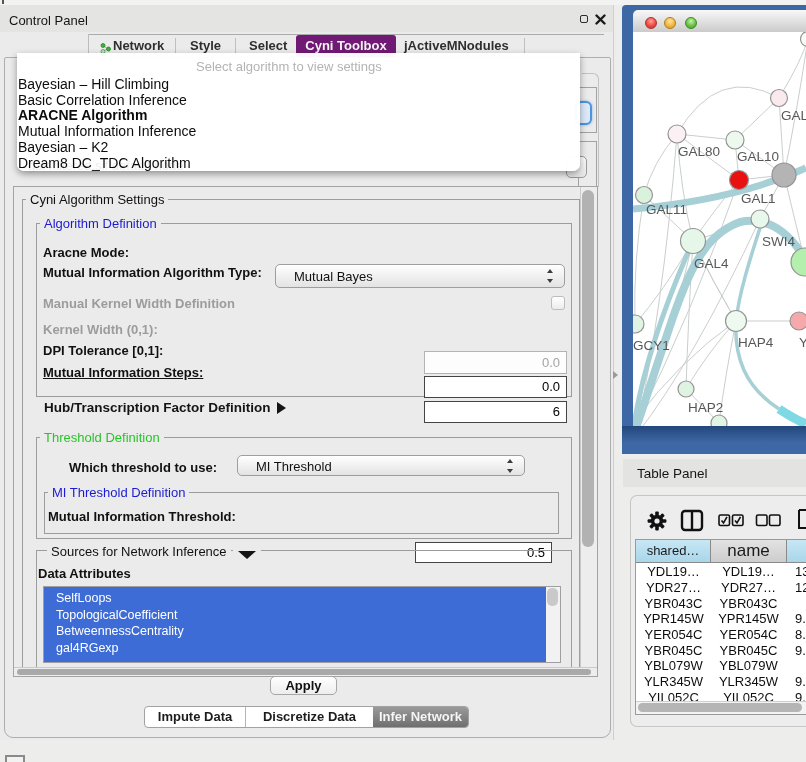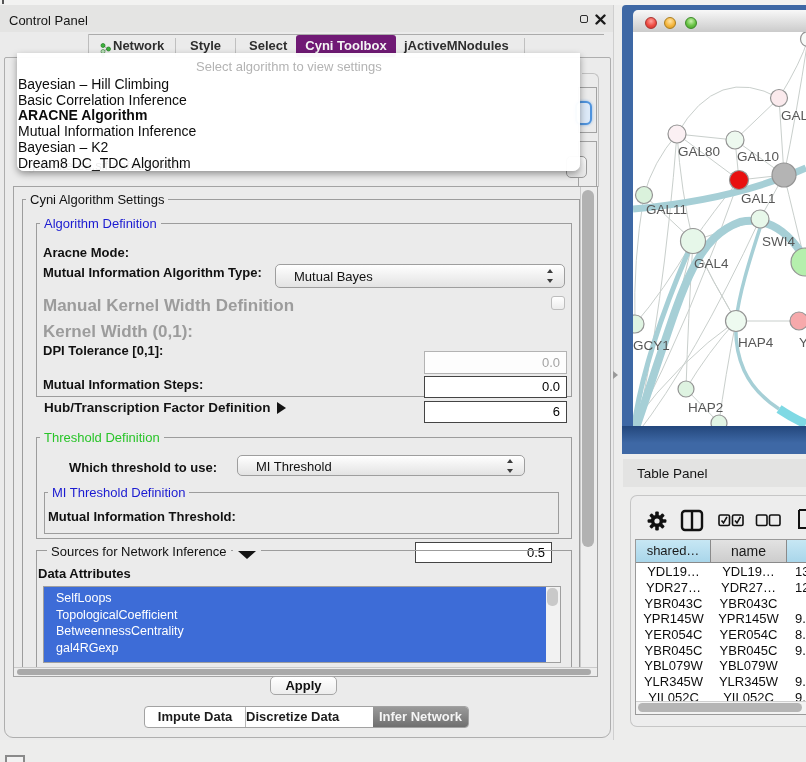--- a/index.html
+++ b/index.html
@@ -2,21 +2,21 @@
 <html><head>
 <meta charset="utf-8">
 <style>
   html,body{margin:0;padding:0;}
   body{width:806px;height:762px;overflow:hidden;background:#ededec;
        font-family:"Liberation Sans",sans-serif;}
   #app{position:relative;width:806px;height:762px;overflow:hidden;}
   .abs{position:absolute;}
   .b{font-weight:bold;}
   .lbl{position:absolute;font-size:13px;font-weight:bold;color:#111;white-space:nowrap;}
-  .dlbl{position:absolute;font-size:17px;font-weight:bold;color:#9c9c9c;white-space:nowrap;}
+  .dlbl{position:absolute;font-size:13px;font-weight:bold;color:#9c9c9c;white-space:nowrap;}
   .combo{position:absolute;border:1px solid #9e9e9e;border-radius:5px;
      background:linear-gradient(#ffffff,#f2f2f2 45%,#e3e3e3);
      font-size:13px;color:#111;}
   .combo .ct{position:absolute;left:18px;top:50%;transform:translateY(-50%);white-space:nowrap;}
   .stepper{position:absolute;right:9px;top:50%;transform:translateY(-50%);width:9px;height:14px;}
   .stepper:before{content:"";position:absolute;left:1px;top:0;
      border-left:3.5px solid transparent;border-right:3.5px solid transparent;
      border-bottom:4.5px solid #3c3c3c;}
   .stepper:after{content:"";position:absolute;left:1px;bottom:0;
      border-left:3.5px solid transparent;border-right:3.5px solid transparent;
@@ -95,21 +95,21 @@
         <div class="abs" style="left:537px;top:109px;width:12px;height:12px;border:1px solid #bdbdbd;border-radius:3px;background:linear-gradient(#ffffff,#ececec);"></div>
 
         <div class="dlbl" style="left:29px;top:135px;">Kernel Width (0,1):</div>
         <div class="field" style="left:410px;top:128px;width:135px;height:21px;border:1px solid #b3b3b3;
              color:#a3a3a3;line-height:21px;padding-right:6px;background:#fdfdfd;">0.0</div>
 
         <div class="lbl" style="left:29px;top:156px;">DPI Tolerance [0,1]:</div>
         <div class="field" style="left:410px;top:153px;width:135px;height:20px;border:1.5px solid #444;
              color:#000;line-height:20px;padding-right:6px;">0.0</div>
 
-        <div class="lbl" style="left:29px;top:190px;">Mutual Information Steps:</div>
+        <div class="lbl" style="left:29px;top:178px;text-decoration:underline;">Mutual Information Steps:</div>
         <div class="field" style="left:410px;top:178px;width:135px;height:20px;border:1.5px solid #444;
              color:#000;line-height:20px;padding-right:6px;">6</div>
 
         <div class="abs" style="left:30px;top:213px;font-size:13.5px;font-weight:600;color:#141414;">Hub/Transcription Factor Definition</div>
         <div class="abs" style="left:263px;top:215px;width:0;height:0;border-top:6px solid transparent;border-bottom:6px solid transparent;border-left:9px solid #141414;"></div>
 
         <div class="group" style="left:22px;top:250px;width:534px;height:100px;"></div>
         <div class="gtitle" style="left:26px;top:243px;color:#29c429;">Threshold Definition</div>
 
         <div class="lbl" style="left:55px;top:273px;">Which threshold to use:</div>
@@ -149,21 +149,21 @@
     </div>
 
     <div class="abs" style="left:270px;top:671px;width:65px;height:17px;border:1px solid #a6a6a6;border-radius:5px;
          background:linear-gradient(#ffffff,#ededed);font-size:13px;font-weight:600;color:#111;
          text-align:center;line-height:17px;">Apply</div>
 
     <div class="abs" style="left:144px;top:701px;width:323px;height:20px;border:1px solid #a2a2a2;border-radius:4px;
          background:#fff;overflow:hidden;">
       <div class="abs" style="left:0;top:0;width:100px;height:20px;font-size:13px;font-weight:600;color:#1c1c1c;text-align:center;line-height:20px;">Impute Data</div>
       <div class="abs" style="left:100px;top:0;width:1px;height:20px;background:#b5b5b5;"></div>
-      <div class="abs" style="left:101px;top:0;width:127px;height:36px;font-size:13px;font-weight:600;color:#1c1c1c;text-align:left;line-height:20px;">Discretize Data</div>
+      <div class="abs" style="left:101px;top:0;width:127px;height:36px;font-size:13px;font-weight:600;color:#1c1c1c;text-align:center;line-height:20px;">Discretize Data</div>
       <div class="abs" style="left:228px;top:0;width:95px;height:20px;background:linear-gradient(#9a9a9a,#6f6f6f);
            font-size:13px;font-weight:600;color:#f5f5f5;text-align:center;line-height:20px;">Infer Network</div>
     </div>
   </div>
 
   <div class="abs" style="left:17px;top:53px;width:563px;height:118px;background:rgba(255,255,255,0.97);
        border-radius:0 0 7px 7px;box-shadow:0 3px 7px rgba(0,0,0,0.38);"></div>
   <div class="abs" style="left:28px;top:158px;font-size:13px;color:rgba(150,150,150,0.18);">gal4filtered.sif default node</div>
   <div class="abs" style="left:196px;top:59px;font-size:13px;color:#b3b3b3;">Select algorithm to view settings</div>
   <div class="abs" style="left:18px;top:77px;font-size:14px;color:#0c0c0c;line-height:15.7px;white-space:nowrap;">
@@ -310,21 +310,21 @@
       <path d="M1,3 L9,3 M1,3 L1,21 L9,21" stroke="#111" stroke-width="2" fill="none"></path>
     </svg>
 
     <div class="abs" style="left:4px;top:43px;width:172px;height:174px;border:1px solid #9a9a9a;border-right:none;background:#fff;overflow:hidden;">
 
       <div class="abs" style="left:0;top:0;width:74px;height:22px;background:linear-gradient(#c7e7f4,#a9d6ea);
            border-right:1px solid #8a8a8a;border-bottom:1px solid #8a8a8a;
            font-size:13px;color:#1a1a1a;text-align:center;line-height:22px;">shared…</div>
       <div class="abs" style="left:75px;top:0;width:75px;height:22px;background:linear-gradient(#e2e2e2,#cdcdcd);
            border-right:1px solid #8a8a8a;border-bottom:1px solid #8a8a8a;
-           font-size:14px;color:#1a1a1a;text-align:center;line-height:22px;">name</div>
+           font-size:17px;color:#1a1a1a;text-align:center;line-height:22px;">name</div>
       <div class="abs" style="left:151px;top:0;width:21px;height:22px;background:linear-gradient(#c7e7f4,#a9d6ea);
            border-bottom:1px solid #8a8a8a;"></div>
 
       <div class="abs" id="rows" style="left:0;top:22px;width:172px;height:139px;overflow:hidden;
            font-size:13px;color:#0e0e0e;">
           <div style="position:absolute;left:0;top:2.2px;width:75px;text-align:center;">YDL19…</div>
           <div style="position:absolute;left:75px;top:2.2px;width:75px;text-align:center;">YDL19…</div>
           <div style="position:absolute;left:159px;top:2.2px;width:20px;">13</div>
           <div style="position:absolute;left:0;top:17.9px;width:75px;text-align:center;">YDR27…</div>
           <div style="position:absolute;left:75px;top:17.9px;width:75px;text-align:center;">YDR27…</div>

